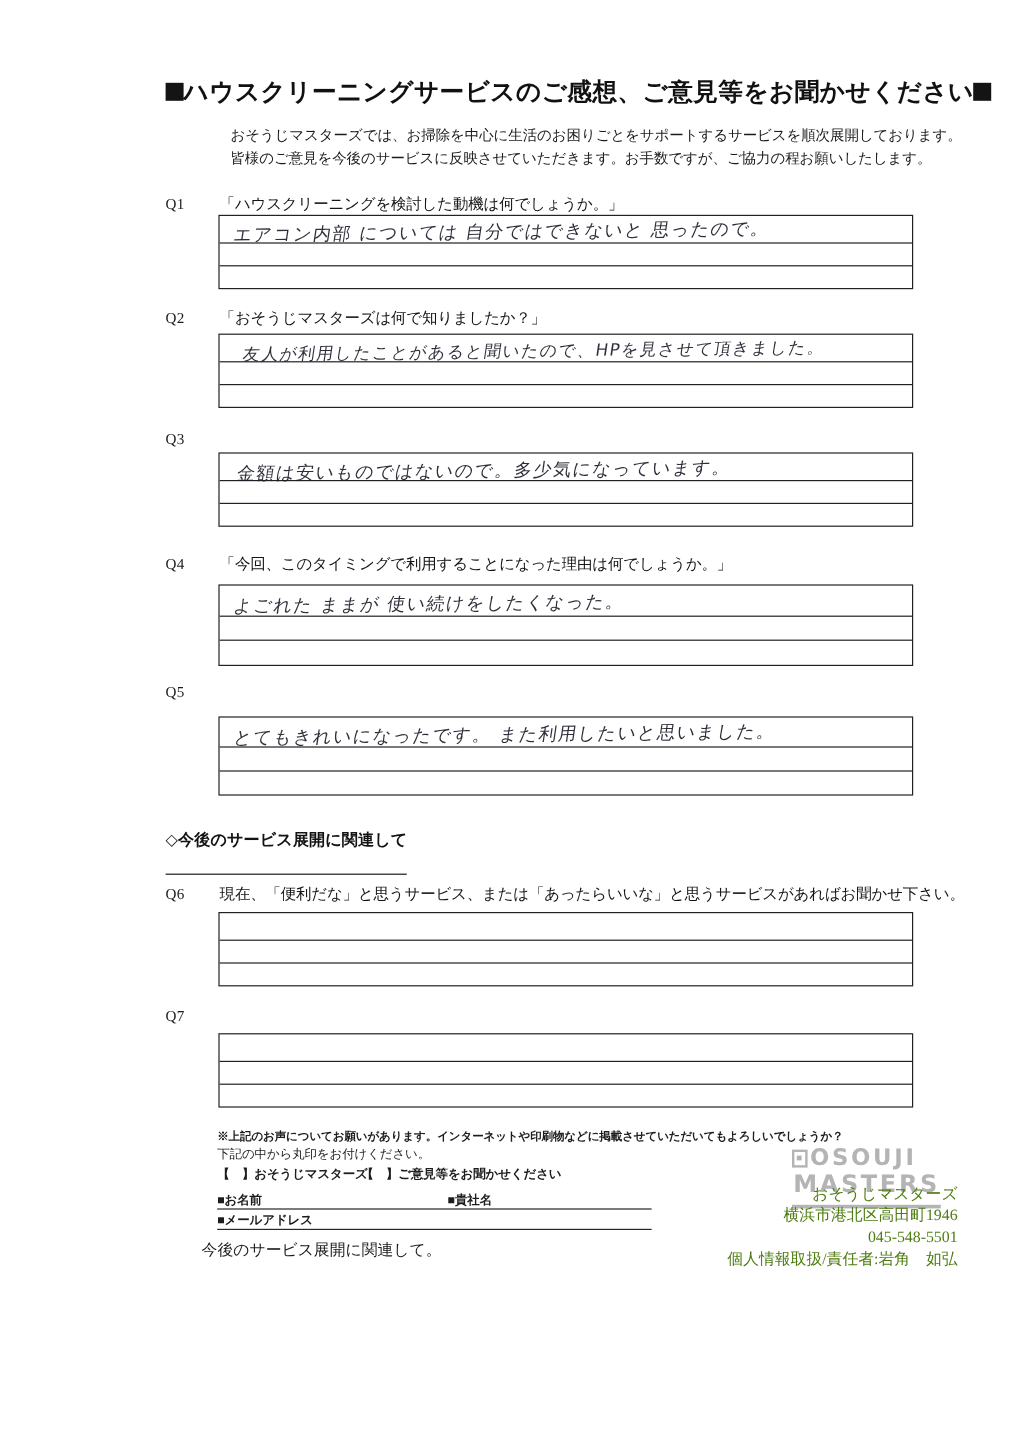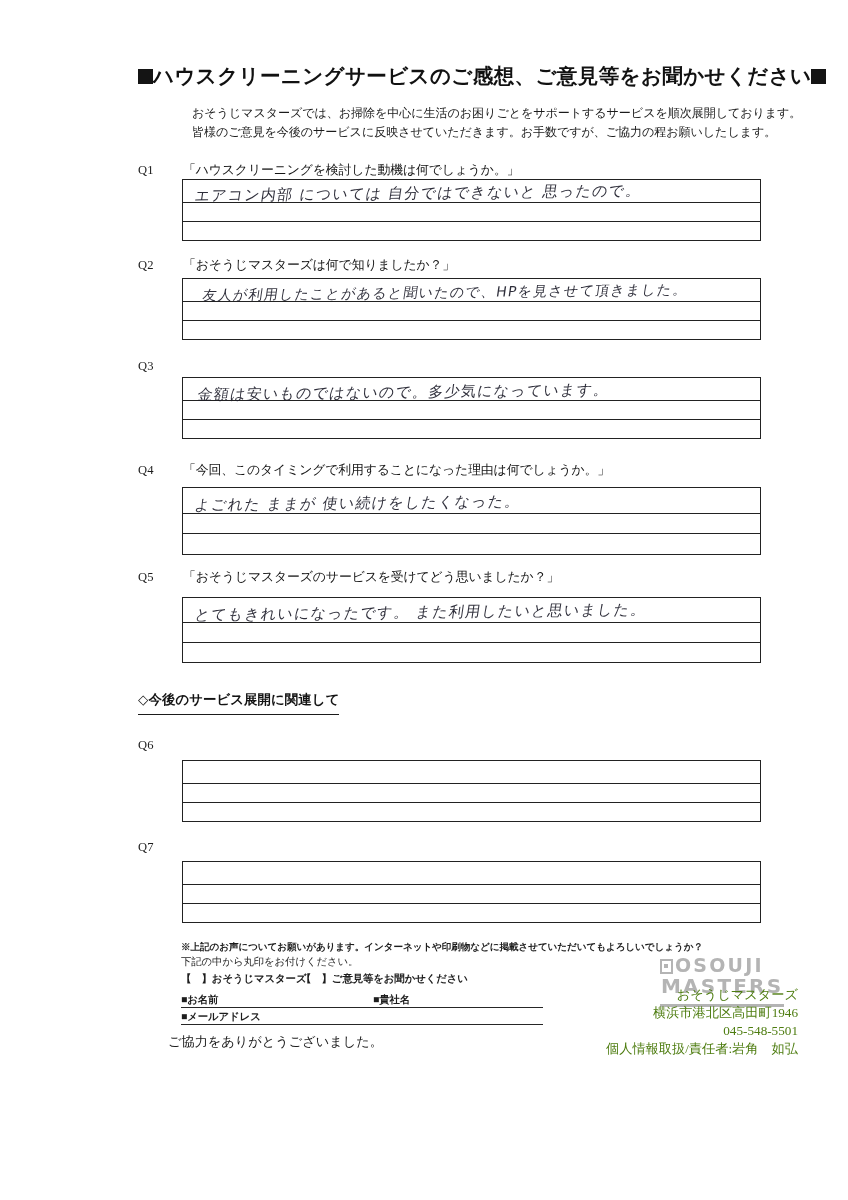--- a/index.html
+++ b/index.html
@@ -104,21 +104,21 @@
 
   
   .sect-head {
     position: absolute;
     left: 95px;
     top: 691px;
     font-size: 13.4px;
     font-weight: 700;
     color: #131313;
     border-bottom: 1.3px solid #1b1b1b;
-    padding-bottom: 5px;
+    padding-bottom: 19px;
     letter-spacing: 0.1px;
   }
 
   
   .fine {
     position: absolute;
     font-size: 9.6px;
     color: #1d1d1d;
     white-space: nowrap;
     letter-spacing: -0.1px;
@@ -225,30 +225,30 @@
 
   <div class="qlabel" style="left:95px; top:463px;">Q4</div>
   <div class="qtext" style="left:140px; top:462px;">「今回、このタイミングで利用することになった理由は何でしょうか。」</div>
   <div class="abox" style="top:487px; height:68px;">
     <div class="rule" style="top:25px;"></div>
     <div class="rule" style="top:45px;"></div>
   </div>
   <div class="hand" style="left:152px; top:494px;">よごれた ままが 使い続けをしたくなった。</div>
 
   <div class="qlabel" style="left:95px; top:570px;">Q5</div>
-  <div class="qtext" style="left:140px; top:569px;">「おそうじマスターズのサービスを受けてどう思いましたか？」</div>
   <div class="abox" style="top:597px; height:66px;">
     <div class="rule" style="top:24px;"></div>
     <div class="rule" style="top:44px;"></div>
   </div>
   <div class="hand" style="left:152px; top:603px;">とてもきれいになったです。   また利用したいと思いました。</div>
 
   <div class="sect-head">◇今後のサービス展開に関連して</div>
 
   <div class="qlabel" style="left:95px; top:738px;">Q6</div>
+  <div class="qtext" style="left:140px; top:737px;">現在、「便利だな」と思うサービス、または「あったらいいな」と思うサービスがあればお聞かせ下さい。</div>
   <div class="abox" style="top:760px; height:62px;">
     <div class="rule" style="top:22px;"></div>
     <div class="rule" style="top:41px;"></div>
   </div>
   <div class="hand" style="left:152px; top:766px;"></div>
 
   <div class="qlabel" style="left:95px; top:840px;">Q7</div>
   <div class="abox" style="top:861px; height:62px;">
     <div class="rule" style="top:22px;"></div>
     <div class="rule" style="top:41px;"></div>
@@ -261,21 +261,21 @@
   <div class="fine fine-bold" style="left:138px; top:972px; font-size:10.4px;">【　】おそうじマスターズ</div>
   <div class="fine fine-bold" style="left:258px; top:972px; font-size:10.4px;">【　】ご意見等をお聞かせください</div>
 
   <div class="fine fine-bold" style="left:138px; top:993px; font-size:10.4px;">■お名前</div>
   <div class="fine fine-bold" style="left:330px; top:993px; font-size:10.4px;">■貴社名</div>
   <div class="uline" style="left:138px; top:1007px; width:362px;"></div>
 
   <div class="fine fine-bold" style="left:138px; top:1010px; font-size:10.4px;">■メールアドレス</div>
   <div class="uline" style="left:138px; top:1024px; width:362px;"></div>
 
-  <div class="thanks">ご協力をありがとうございました。</div>
+  <div class="thanks">今後のサービス展開に関連して。</div>
 
   <div class="logo">
     <div class="logo-l1"><span class="logo-mark"></span><span>OSOUJI</span></div>
     <div><span class="logo-l2">MASTERS</span></div>
   </div>
 
   <div class="addr" style="top:986px;">おそうじマスターズ</div>
   <div class="addr" style="top:1004px;">横浜市港北区高田町1946</div>
   <div class="addr" style="top:1022px;">045-548-5501</div>
   <div class="addr" style="top:1040px;">個人情報取扱/責任者:岩角　如弘</div>

